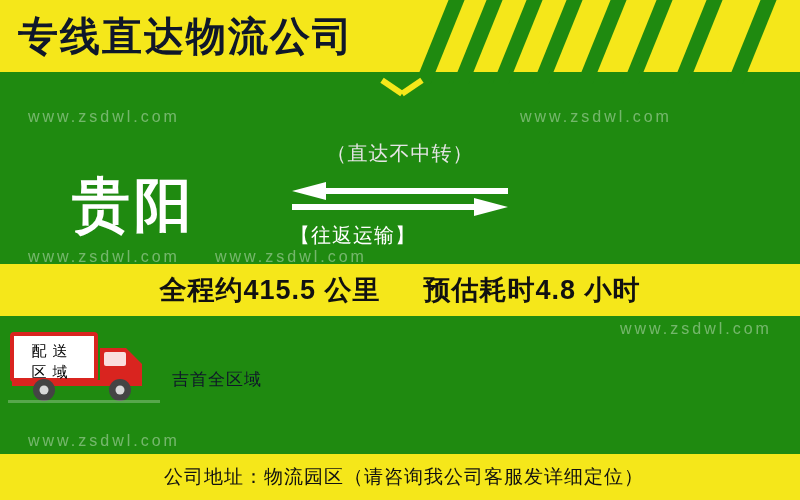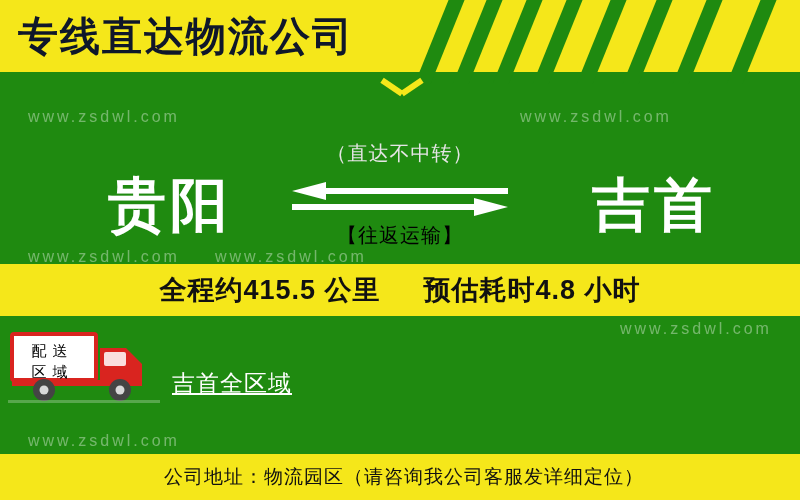--- a/index.html
+++ b/index.html
@@ -109,21 +109,20 @@
   .city {
     position: absolute;
     top: 170px;
     font-size: 58px;
     font-weight: bold;
     color: #ffffff;
     letter-spacing: 4px;
     line-height: 70px;
     white-space: nowrap;
     z-index: 4;
-    margin-left: 36px;
   }
   .city-from { left: 72px; }
   .city-to   { left: 556px; }
 
   .route-note {
     position: absolute;
     left: 290px;
     top: 140px;
     width: 220px;
     text-align: center;
@@ -131,23 +130,23 @@
     color: #e5e5e5;
     letter-spacing: 1px;
     white-space: nowrap;
     z-index: 4;
   }
   .route-sub {
     position: absolute;
     left: 290px;
     top: 222px;
     width: 220px;
-    text-align: center;
+    text-align: left;
     font-size: 20px;
-    color: #000000;
+    color: #ffffff;
     letter-spacing: 1px;
     white-space: nowrap;
     z-index: 4;
   }
   .arrows {
     position: absolute;
     left: 292px;
     top: 182px;
     width: 216px;
     height: 34px;
@@ -199,26 +198,25 @@
     color: #000000;
     line-height: 21px;
     text-align: center;
     letter-spacing: 1px;
     z-index: 6;
   }
   .delivery-area {
     position: absolute;
     left: 172px;
     top: 368px;
-    font-size: 23px;
-    color: #ffffff;
-    letter-spacing: 1px;
-    white-space: nowrap;
-    z-index: 4;
-    text-decoration: underline;
+    font-size: 17px;
+    color: #0f172a;
+    letter-spacing: 1px;
+    white-space: nowrap;
+    z-index: 4;
   }
 
   
   .bottom-band {
     position: absolute;
     left: 0;
     bottom: 0;
     width: 800px;
     height: 46px;
     background: #f5e71a;
@@ -259,21 +257,20 @@
     <div class="sl" style="left:132px"></div>
     <div class="sl" style="left:176px"></div>
     <div class="sl" style="left:222px"></div>
     <div class="sl" style="left:272px"></div>
     <div class="sl" style="left:326px"></div>
   </div>
   <div class="top-title">专线直达物流公司</div>
   <div class="chevron"></div>
 
   <div class="city city-from">贵阳</div>
-  <div class="city city-to">吉首</div>
 
   <div class="route-note">（直达不中转）</div>
 
   <div class="arrows">
     <svg width="216" height="34" viewBox="0 0 216 34" xmlns="http://www.w3.org/2000/svg">
       <polygon points="0,9 34,0 34,6 216,6 216,12 34,12 34,18" fill="#ffffff"></polygon>
       <polygon points="216,25 182,16 182,22 0,22 0,28 182,28 182,34" fill="#ffffff"></polygon>
     </svg>
   </div>
 

